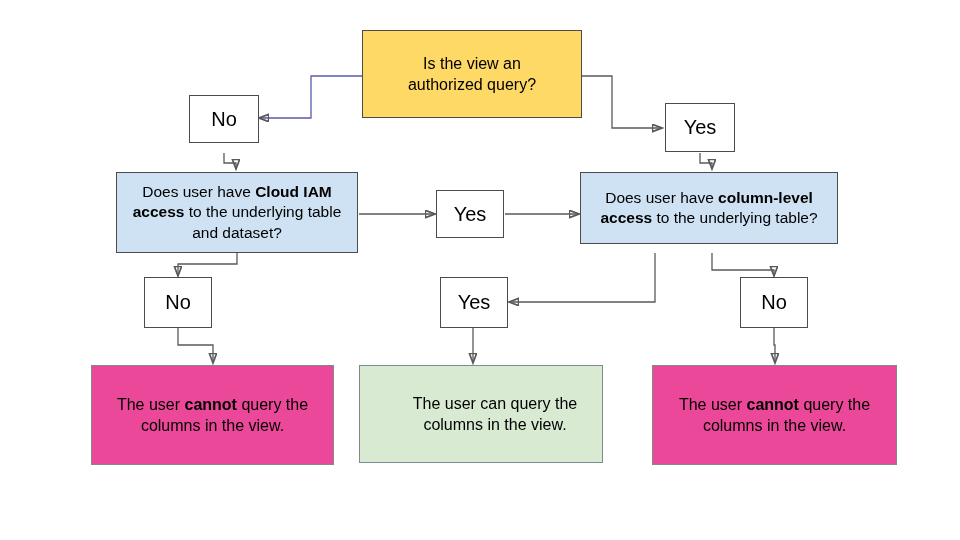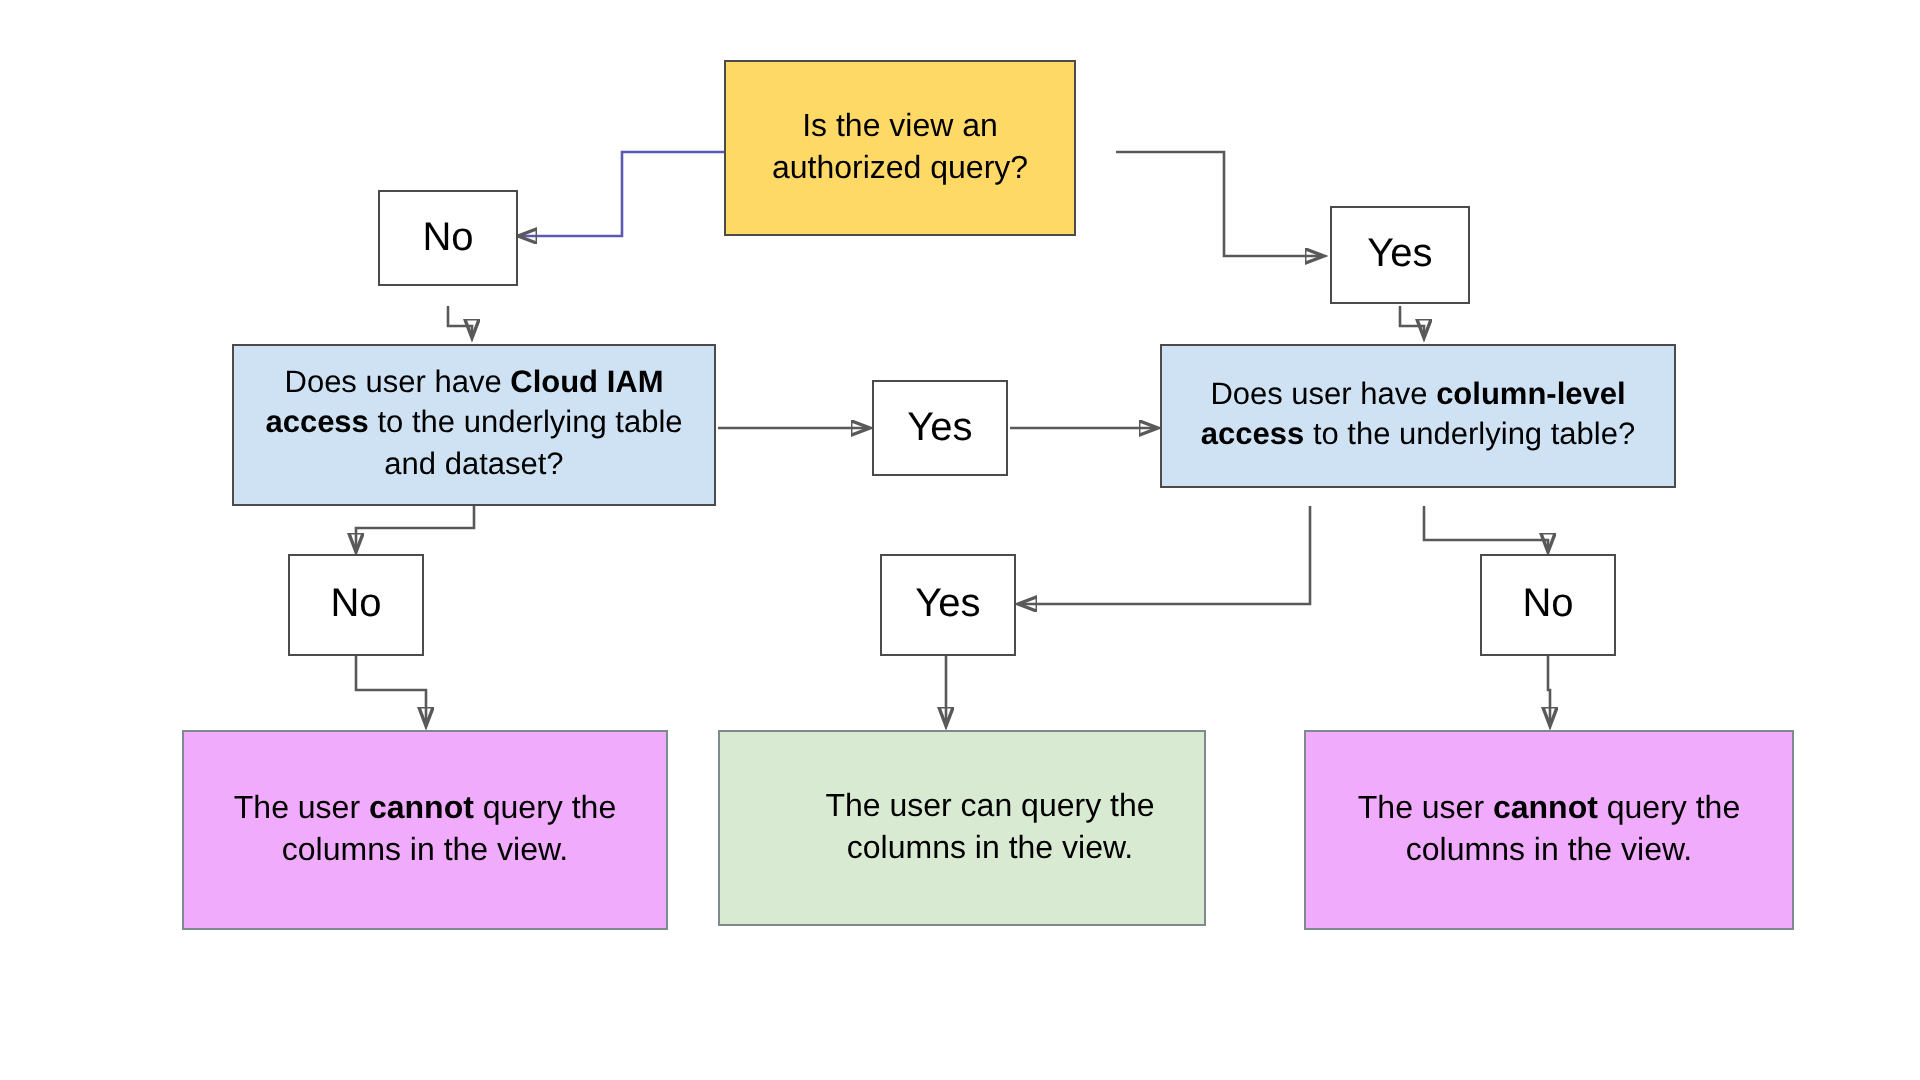--- a/index.html
+++ b/index.html
@@ -44,21 +44,21 @@
     background: #cfe2f3;
     border: 1.1px solid #4b4b4b;
     font-size: 15.5px;
   }
   .shape-plain {
     background: #ffffff;
     border: 1.1px solid #4b4b4b;
     font-size: 20px;
   }
   .shape-gray {
-    background: #f0abfc;
+    background: #ec4899;
     border: 1.1px solid #7d8b8d;
     font-size: 16px;
   }
   .shape-green {
     background: #d9ead3;
     border: 1.1px solid #7d8b8d;
     font-size: 16px;
   }
   b, strong { font-weight: bold; }
 
@@ -110,21 +110,21 @@
 
     <path marker-end="url(#arrow)" d="M655,253 L655,302 L509,302"></path>
 
     <path marker-end="url(#arrow)" d="M473,328 L473,363"></path>
 
     <path marker-end="url(#arrow)" d="M712,253 L712,270 L774,270 L774,276"></path>
 
     <path marker-end="url(#arrow)" d="M774,328 L774,345 L775,345 L775,363"></path>
   </svg>
 
-  <div class="node shape-yellow" style="left:362px; top:30px; width:176px; height:88px;">
+  <div class="node shape-yellow" style="left:362px; top:30px; width:220px; height:88px;">
     <span class="txt"><span>Is the view an</span><br><span>authorized query?</span></span>
   </div>
 
   <div class="node shape-plain" style="left:189px; top:95px; width:70px; height:48px;">
     <span class="txt">No</span>
   </div>
 
   <div class="node shape-plain" style="left:665px; top:103px; width:70px; height:49px;">
     <span class="txt">Yes</span>
   </div>

